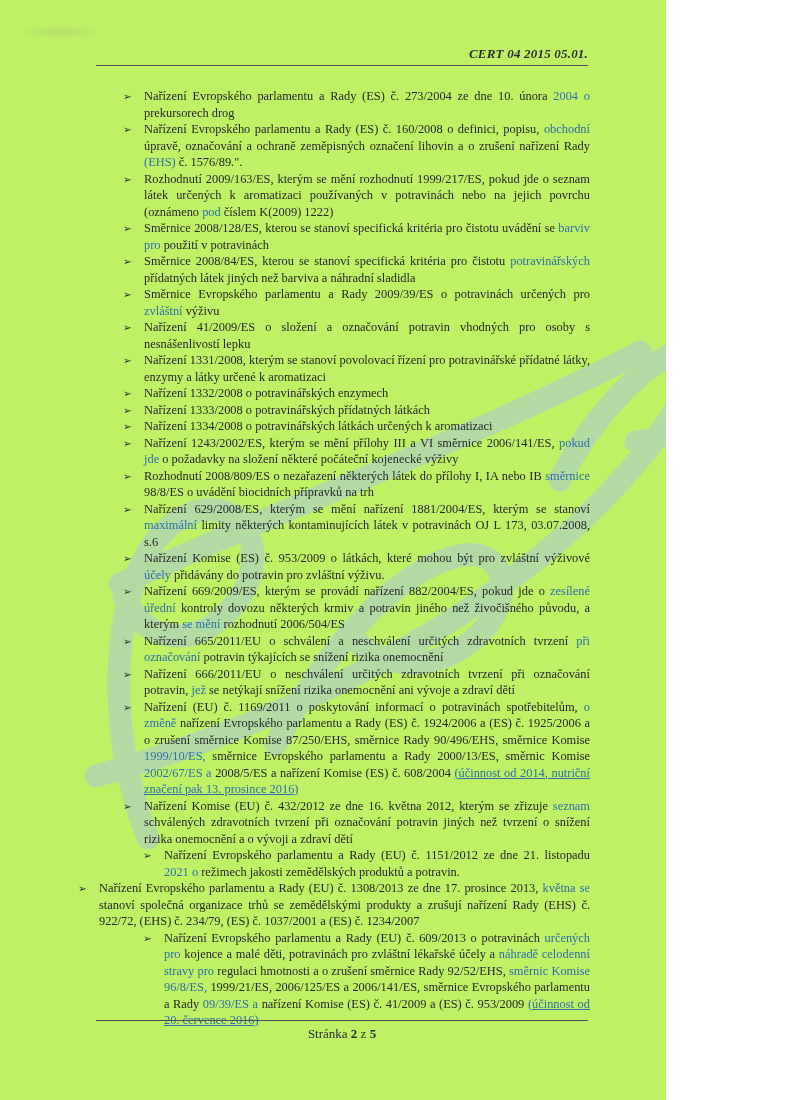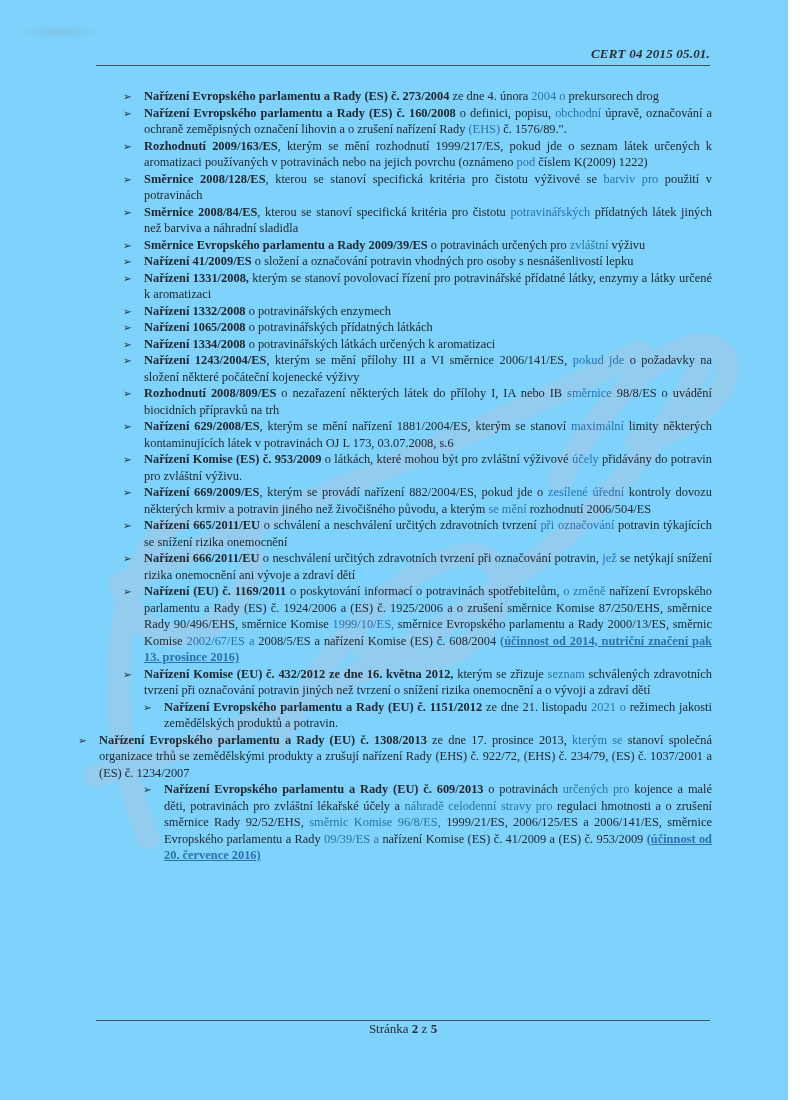--- a/index.html
+++ b/index.html
@@ -4,22 +4,22 @@
 <style>
   * { margin: 0; padding: 0; box-sizing: border-box; }
   html, body { width: 800px; height: 1100px; }
   body {
     background: #ffffff;
     font-family: "Liberation Serif", serif;
     color: var(--text, #26262c);
   }
   .page {
     position: relative;
-    width: 788px; height: 1100px;
-    background: #7dd3fc;
+    width: 666px; height: 1100px;
+    background: #bef264;
     overflow: hidden;
   }
   .smudge {
     position: absolute; top: 24px; left: 18px; width: 84px; height: 16px;
     background: radial-gradient(ellipse at center, rgba(120,120,125,.35), rgba(120,120,125,0) 70%);
     opacity: .45; border-radius: 50%;
   }
   .header {
     position: absolute; top: 44px; left: 96px; right: 78px;
     text-align: right; z-index: 2;
@@ -46,28 +46,28 @@
   .item.level0 { margin-left: 0; }
   .item.level1 { margin-left: 45px; }
   .item.level2 { margin-left: 65px; }
   .bullet {
     flex: 0 0 21px;
     font-family: "DejaVu Sans", sans-serif;
     font-size: 10.5px; line-height: 16.5px;
     color: var(--text, #26262c);
   }
   .text { flex: 1; }
-  .bold { font-weight: bold; }
+  .bold { font-weight: normal; }
   .blue { color: var(--blue, #2e6fad); }
   .underline { text-decoration: underline; }
   .footer {
     position: absolute; left: 96px; right: 78px; top: 1020px; z-index: 2;
   }
   .footer-text {
-    text-align: center; font-size: 13px; color: #2c2c34;
+    text-align: center; font-size: 13px; margin-top: 5px; color: #2c2c34;
   }
   .footer-text b { font-weight: bold; }
 </style>
 </head>
 <body>
 
 <div class="page">
 
   <div class="smudge"></div>
 
@@ -80,33 +80,33 @@
   </svg>
 
   <div class="header">
     <span class="doc-code">CERT 04 2015 05.01.</span>
     <div class="rule"></div>
   </div>
 
   <div class="list" id="reg-list">
       <div class="item level1">
         <span class="bullet">➢</span>
-        <span class="text"><span class="bold">Nařízení Evropského parlamentu a Rady (ES) č. 273/2004</span><span> ze dne 4. února </span><span class="blue">2004 o</span><span> prekursorech drog</span></span>
+        <span class="text"><span class="bold">Nařízení Evropského parlamentu a Rady (ES) č. 273/2004</span><span> ze dne 10. února </span><span class="blue">2004 o</span><span> prekursorech drog</span></span>
       </div>
       <div class="item level1">
         <span class="bullet">➢</span>
         <span class="text"><span class="bold">Nařízení Evropského parlamentu a Rady (ES) č. 160/2008</span><span> o definici, popisu, </span><span class="blue">obchodní</span><span> úpravě, označování a ochraně zeměpisných označení lihovin a o zrušení nařízení Rady </span><span class="blue">(EHS)</span><span> č. 1576/89.".</span></span>
       </div>
       <div class="item level1">
         <span class="bullet">➢</span>
         <span class="text"><span class="bold">Rozhodnutí 2009/163/ES</span><span>, kterým se mění rozhodnutí 1999/217/ES, pokud jde o seznam látek určených k aromatizaci používaných v potravinách nebo na jejich povrchu (oznámeno </span><span class="blue">pod</span><span> číslem K(2009) 1222)</span></span>
       </div>
       <div class="item level1">
         <span class="bullet">➢</span>
-        <span class="text"><span class="bold">Směrnice 2008/128/ES</span><span>, kterou se stanoví specifická kritéria pro čistotu výživové se </span><span class="blue">barviv pro</span><span> použití v potravinách</span></span>
+        <span class="text"><span class="bold">Směrnice 2008/128/ES</span><span>, kterou se stanoví specifická kritéria pro čistotu uvádění se </span><span class="blue">barviv pro</span><span> použití v potravinách</span></span>
       </div>
       <div class="item level1">
         <span class="bullet">➢</span>
         <span class="text"><span class="bold">Směrnice 2008/84/ES</span><span>, kterou se stanoví specifická kritéria pro čistotu </span><span class="blue">potravinářských</span><span> přídatných látek jiných než barviva a náhradní sladidla</span></span>
       </div>
       <div class="item level1">
         <span class="bullet">➢</span>
         <span class="text"><span class="bold">Směrnice Evropského parlamentu a Rady 2009/39/ES</span><span> o potravinách určených pro </span><span class="blue">zvláštní</span><span> výživu</span></span>
       </div>
       <div class="item level1">
@@ -116,29 +116,29 @@
       <div class="item level1">
         <span class="bullet">➢</span>
         <span class="text"><span class="bold">Nařízení 1331/2008,</span><span> kterým se stanoví povolovací řízení pro potravinářské přídatné látky, enzymy a látky určené k aromatizaci</span></span>
       </div>
       <div class="item level1">
         <span class="bullet">➢</span>
         <span class="text"><span class="bold">Nařízení 1332/2008</span><span> o potravinářských enzymech</span></span>
       </div>
       <div class="item level1">
         <span class="bullet">➢</span>
-        <span class="text"><span class="bold">Nařízení 1065/2008</span><span> o potravinářských přídatných látkách</span></span>
+        <span class="text"><span class="bold">Nařízení 1333/2008</span><span> o potravinářských přídatných látkách</span></span>
       </div>
       <div class="item level1">
         <span class="bullet">➢</span>
         <span class="text"><span class="bold">Nařízení 1334/2008</span><span> o potravinářských látkách určených k aromatizaci</span></span>
       </div>
       <div class="item level1">
         <span class="bullet">➢</span>
-        <span class="text"><span class="bold">Nařízení 1243/2004/ES</span><span>, kterým se mění přílohy III a VI směrnice 2006/141/ES, </span><span class="blue">pokud jde</span><span> o požadavky na složení některé počáteční kojenecké výživy</span></span>
+        <span class="text"><span class="bold">Nařízení 1243/2002/ES</span><span>, kterým se mění přílohy III a VI směrnice 2006/141/ES, </span><span class="blue">pokud jde</span><span> o požadavky na složení některé počáteční kojenecké výživy</span></span>
       </div>
       <div class="item level1">
         <span class="bullet">➢</span>
         <span class="text"><span class="bold">Rozhodnutí 2008/809/ES</span><span> o nezařazení některých látek do přílohy I, IA nebo IB </span><span class="blue">směrnice</span><span> 98/8/ES o uvádění biocidních přípravků na trh</span></span>
       </div>
       <div class="item level1">
         <span class="bullet">➢</span>
         <span class="text"><span class="bold">Nařízení 629/2008/ES</span><span>, kterým se mění nařízení 1881/2004/ES, kterým se stanoví </span><span class="blue">maximální</span><span> limity některých kontaminujících látek v potravinách  OJ L 173, 03.07.2008, s.6</span></span>
       </div>
       <div class="item level1">
@@ -164,21 +164,21 @@
       <div class="item level1">
         <span class="bullet">➢</span>
         <span class="text"><span class="bold">Nařízení Komise (EU) č. 432/2012  ze dne 16. května 2012,</span><span> kterým se zřizuje </span><span class="blue">seznam</span><span> schválených zdravotních tvrzení při označování potravin jiných než tvrzení o snížení rizika onemocnění a o vývoji a zdraví dětí</span></span>
       </div>
       <div class="item level2">
         <span class="bullet">➢</span>
         <span class="text"><span class="bold">Nařízení Evropského parlamentu a Rady (EU) č. 1151/2012</span><span> ze dne 21. listopadu </span><span class="blue">2021 o</span><span> režimech jakosti zemědělských produktů a potravin.</span></span>
       </div>
       <div class="item level0">
         <span class="bullet">➢</span>
-        <span class="text"><span class="bold">Nařízení Evropského parlamentu a Rady (EU) č. 1308/2013</span><span> ze dne 17. prosince 2013, </span><span class="blue">kterým se</span><span> stanoví společná organizace trhů se zemědělskými produkty a zrušují nařízení Rady (EHS) č. 922/72, (EHS) č. 234/79, (ES) č. 1037/2001 a (ES) č. 1234/2007</span></span>
+        <span class="text"><span class="bold">Nařízení Evropského parlamentu a Rady (EU) č. 1308/2013</span><span> ze dne 17. prosince 2013, </span><span class="blue">května se</span><span> stanoví společná organizace trhů se zemědělskými produkty a zrušují nařízení Rady (EHS) č. 922/72, (EHS) č. 234/79, (ES) č. 1037/2001 a (ES) č. 1234/2007</span></span>
       </div>
       <div class="item level2">
         <span class="bullet">➢</span>
         <span class="text"><span class="bold">Nařízení Evropského parlamentu a Rady (EU) č. 609/2013</span><span> o potravinách </span><span class="blue">určených pro</span><span> kojence a malé děti, potravinách pro zvláštní lékařské účely a </span><span class="blue">náhradě celodenní stravy pro</span><span> regulaci hmotnosti a o zrušení směrnice Rady 92/52/EHS, </span><span class="blue">směrnic Komise 96/8/ES,</span><span> 1999/21/ES, 2006/125/ES a 2006/141/ES, směrnice Evropského parlamentu a Rady </span><span class="blue">09/39/ES a</span><span> nařízení Komise (ES) č. 41/2009 a (ES) č. 953/2009 </span><span class="bold blue underline">(účinnost od 20. července 2016)</span></span>
       </div>
     </div>
 
   <div class="footer">
     <div class="rule"></div>
     <div class="footer-text">

